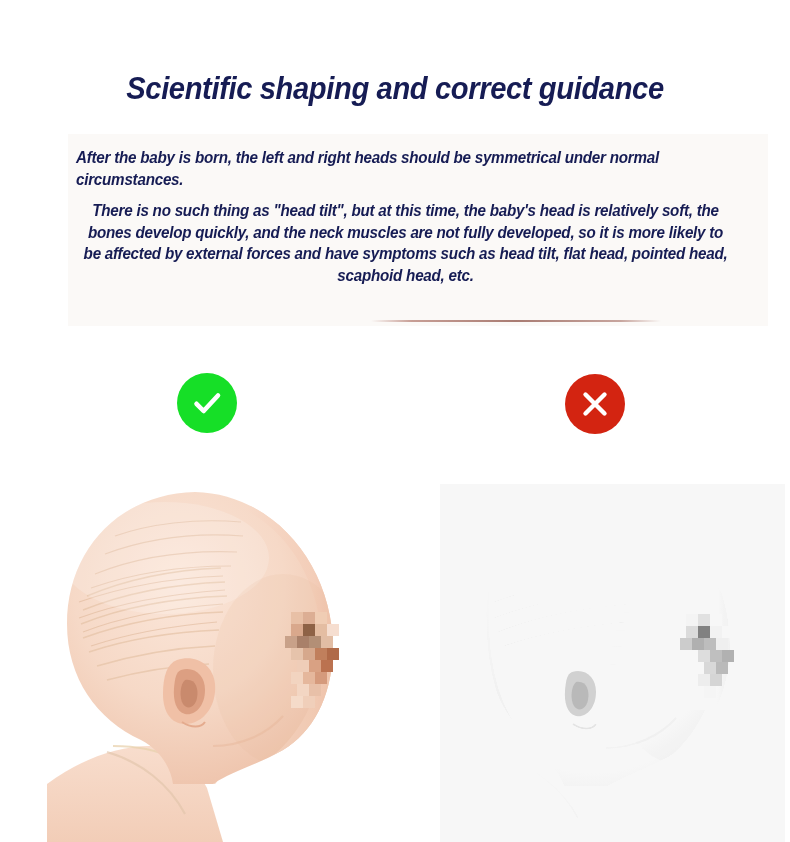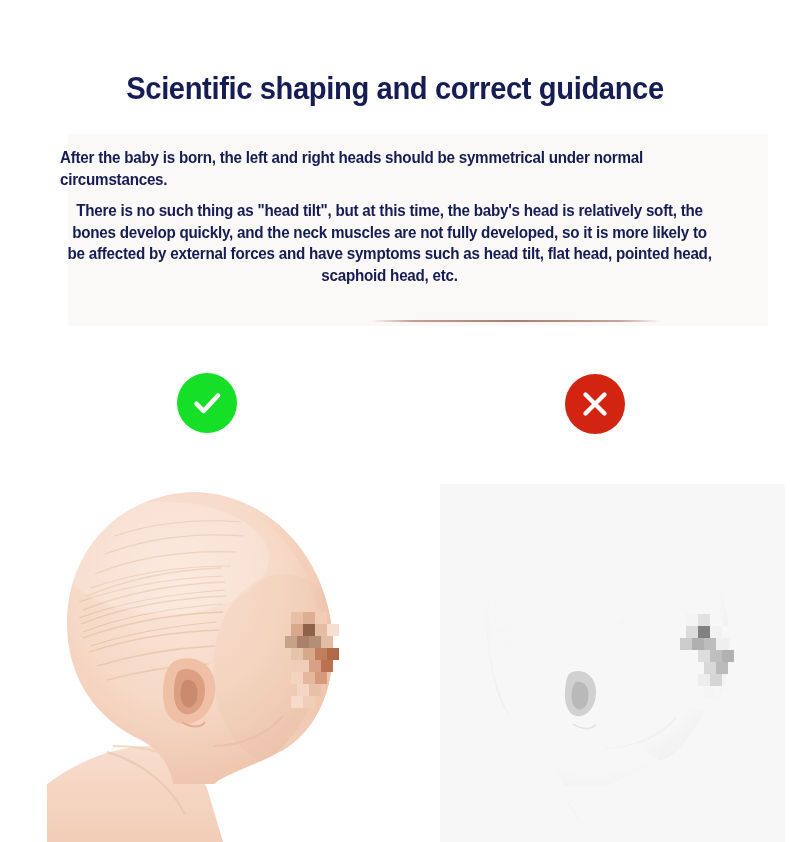--- a/index.html
+++ b/index.html
@@ -11,20 +11,21 @@
   body {
     font-family: "Liberation Sans", "DejaVu Sans", sans-serif;
   }
   .page {
     position: relative;
     width: 790px;
     height: 842px;
     margin: 0 auto;
     background: #ffffff;
     overflow: hidden;
+    font-style: italic;
   }
 
   
   .title {
     position: absolute;
     left: 0;
     top: 70px;
     width: 790px;
     text-align: center;
     font-size: 31px;
@@ -55,21 +56,21 @@
     background: linear-gradient(90deg,
         rgba(214,186,180,0) 0%,
         rgba(190,142,132,0.85) 14%,
         rgba(160,110,100,0.9) 50%,
         rgba(190,150,142,0.85) 86%,
         rgba(214,186,180,0) 100%);
   }
 
   .para-block {
     position: absolute;
-    left: 60px;
+    left: 76px;
     top: 147px;
     width: 676px;
   }
   .para {
     color: #161c54;
     font-weight: 700;
     font-size: 15.6px;
     line-height: 21.5px;
     letter-spacing: -0.25px;
     margin: 0;

